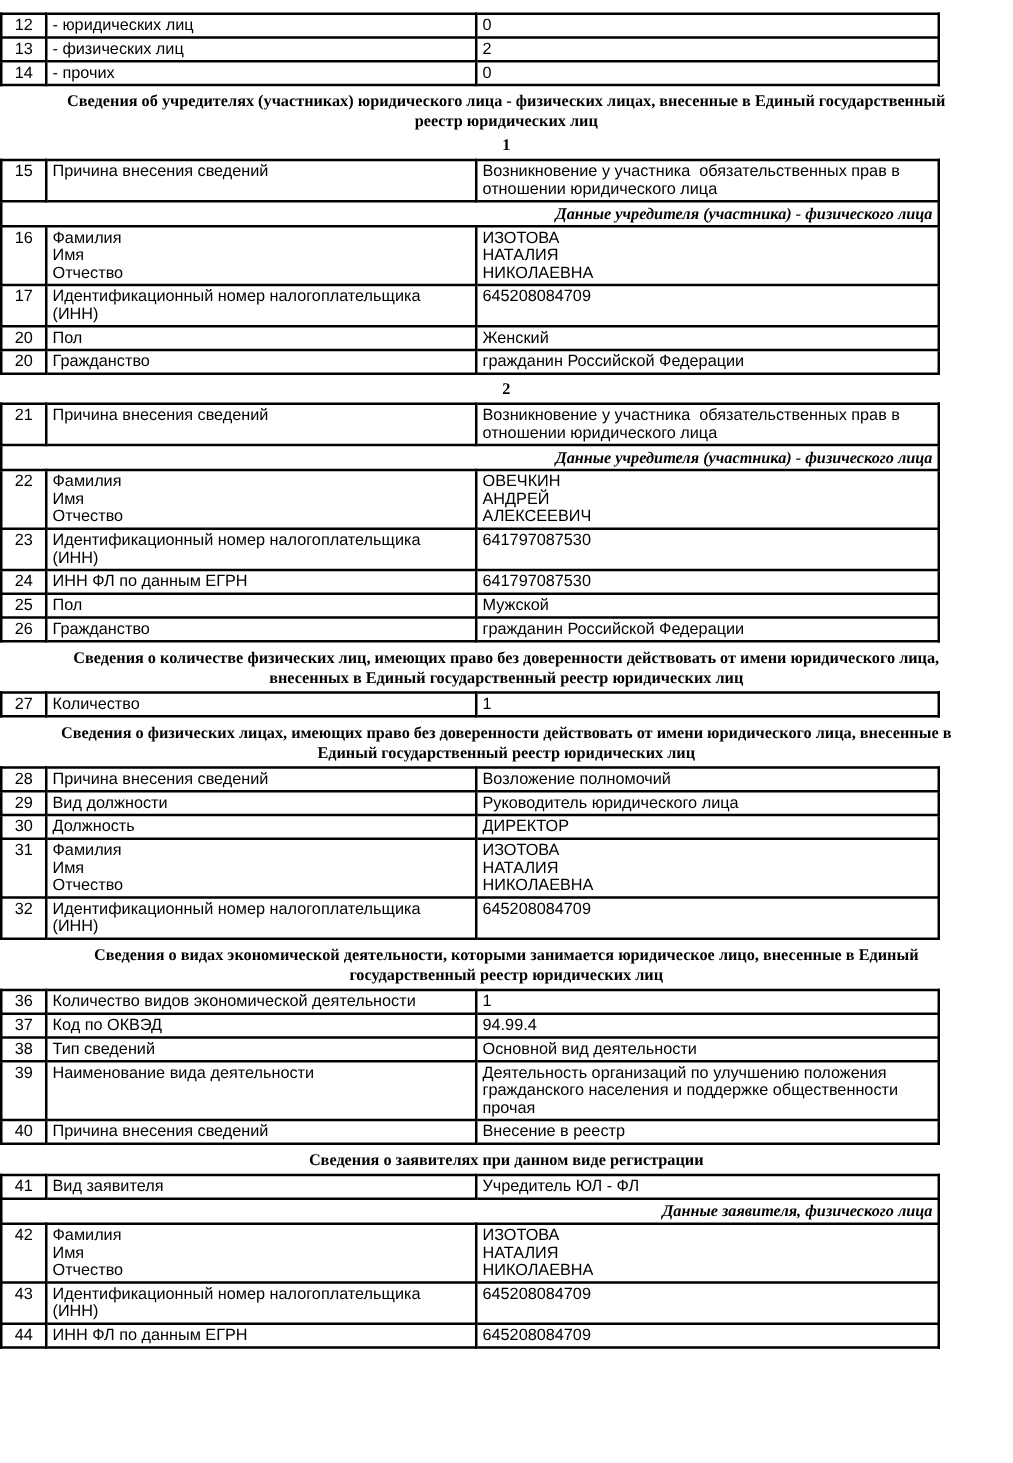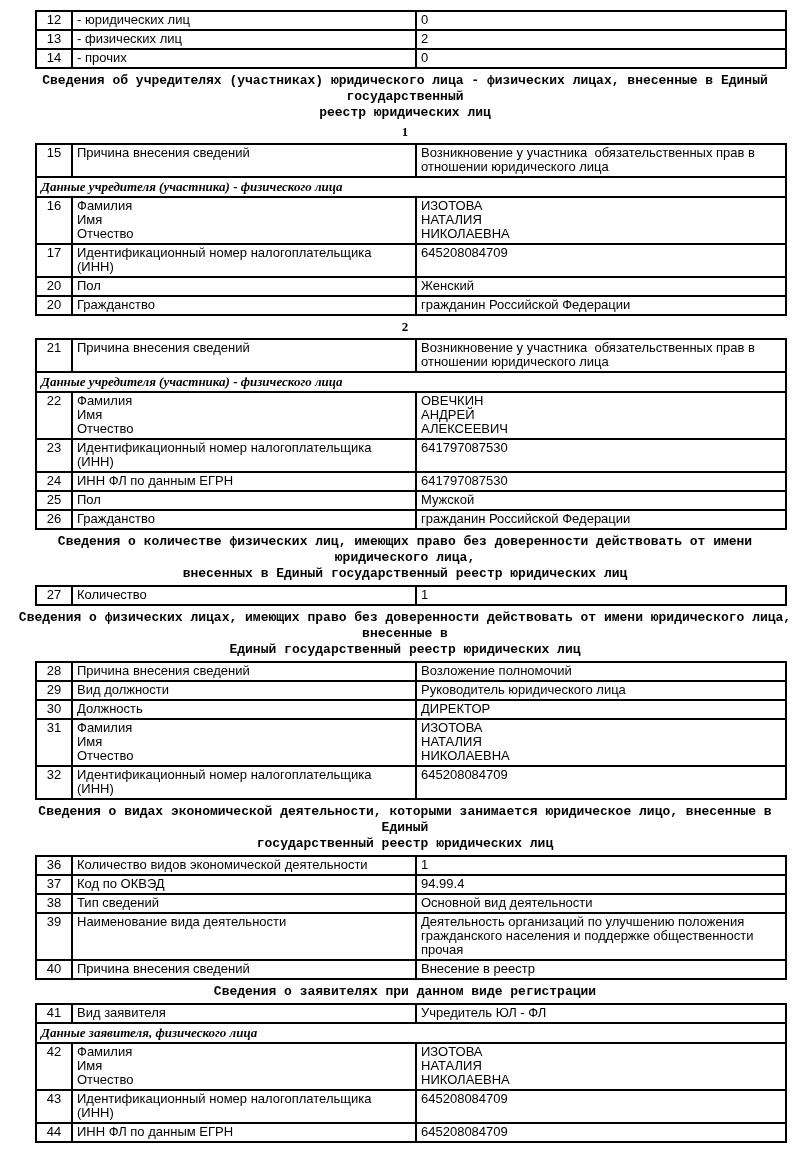--- a/index.html
+++ b/index.html
@@ -7,21 +7,20 @@
     width: 810px; height: 1170px;
     background: #ffffff; color: #000000;
     font-family: "Liberation Sans", sans-serif;
     overflow: hidden;
   }
   .page { padding-top: 10px; }
   .doc-table {
     border-collapse: collapse;
     table-layout: fixed;
     width: 750px;
-    margin-left: 35px;
     padding-left: 20px;
   }
   .c-num   { width: 36px; }
   .c-label { width: 344px; }
   .c-value { width: 370px; }
   .doc-table td {
     border: 2px solid #000000;
     font-size: 13px;
     line-height: 14px;
     vertical-align: top;
@@ -29,25 +28,25 @@
     white-space: pre-wrap;
     word-wrap: break-word;
   }
   td.num { text-align: center; padding-left: 1px; padding-right: 1px; }
   td.subhdr {
     font-family: "Liberation Serif", serif;
     font-weight: bold;
     font-style: italic;
     font-size: 13px;
     line-height: 15px;
-    text-align: left;
+    text-align: right;
     white-space: normal;
   }
   .section-heading {
-    font-family: Liberation Mono, monospace;
+    font-family: Liberation Serif, serif;
     font-weight: bold;
     font-size: 13px;
     line-height: 16px;
     text-align: center;
     margin: 4px 18px 3px 18px;
     white-space: pre-line;
   }
   .group-number {
     font-family: "Liberation Serif", serif;
     font-weight: bold;

